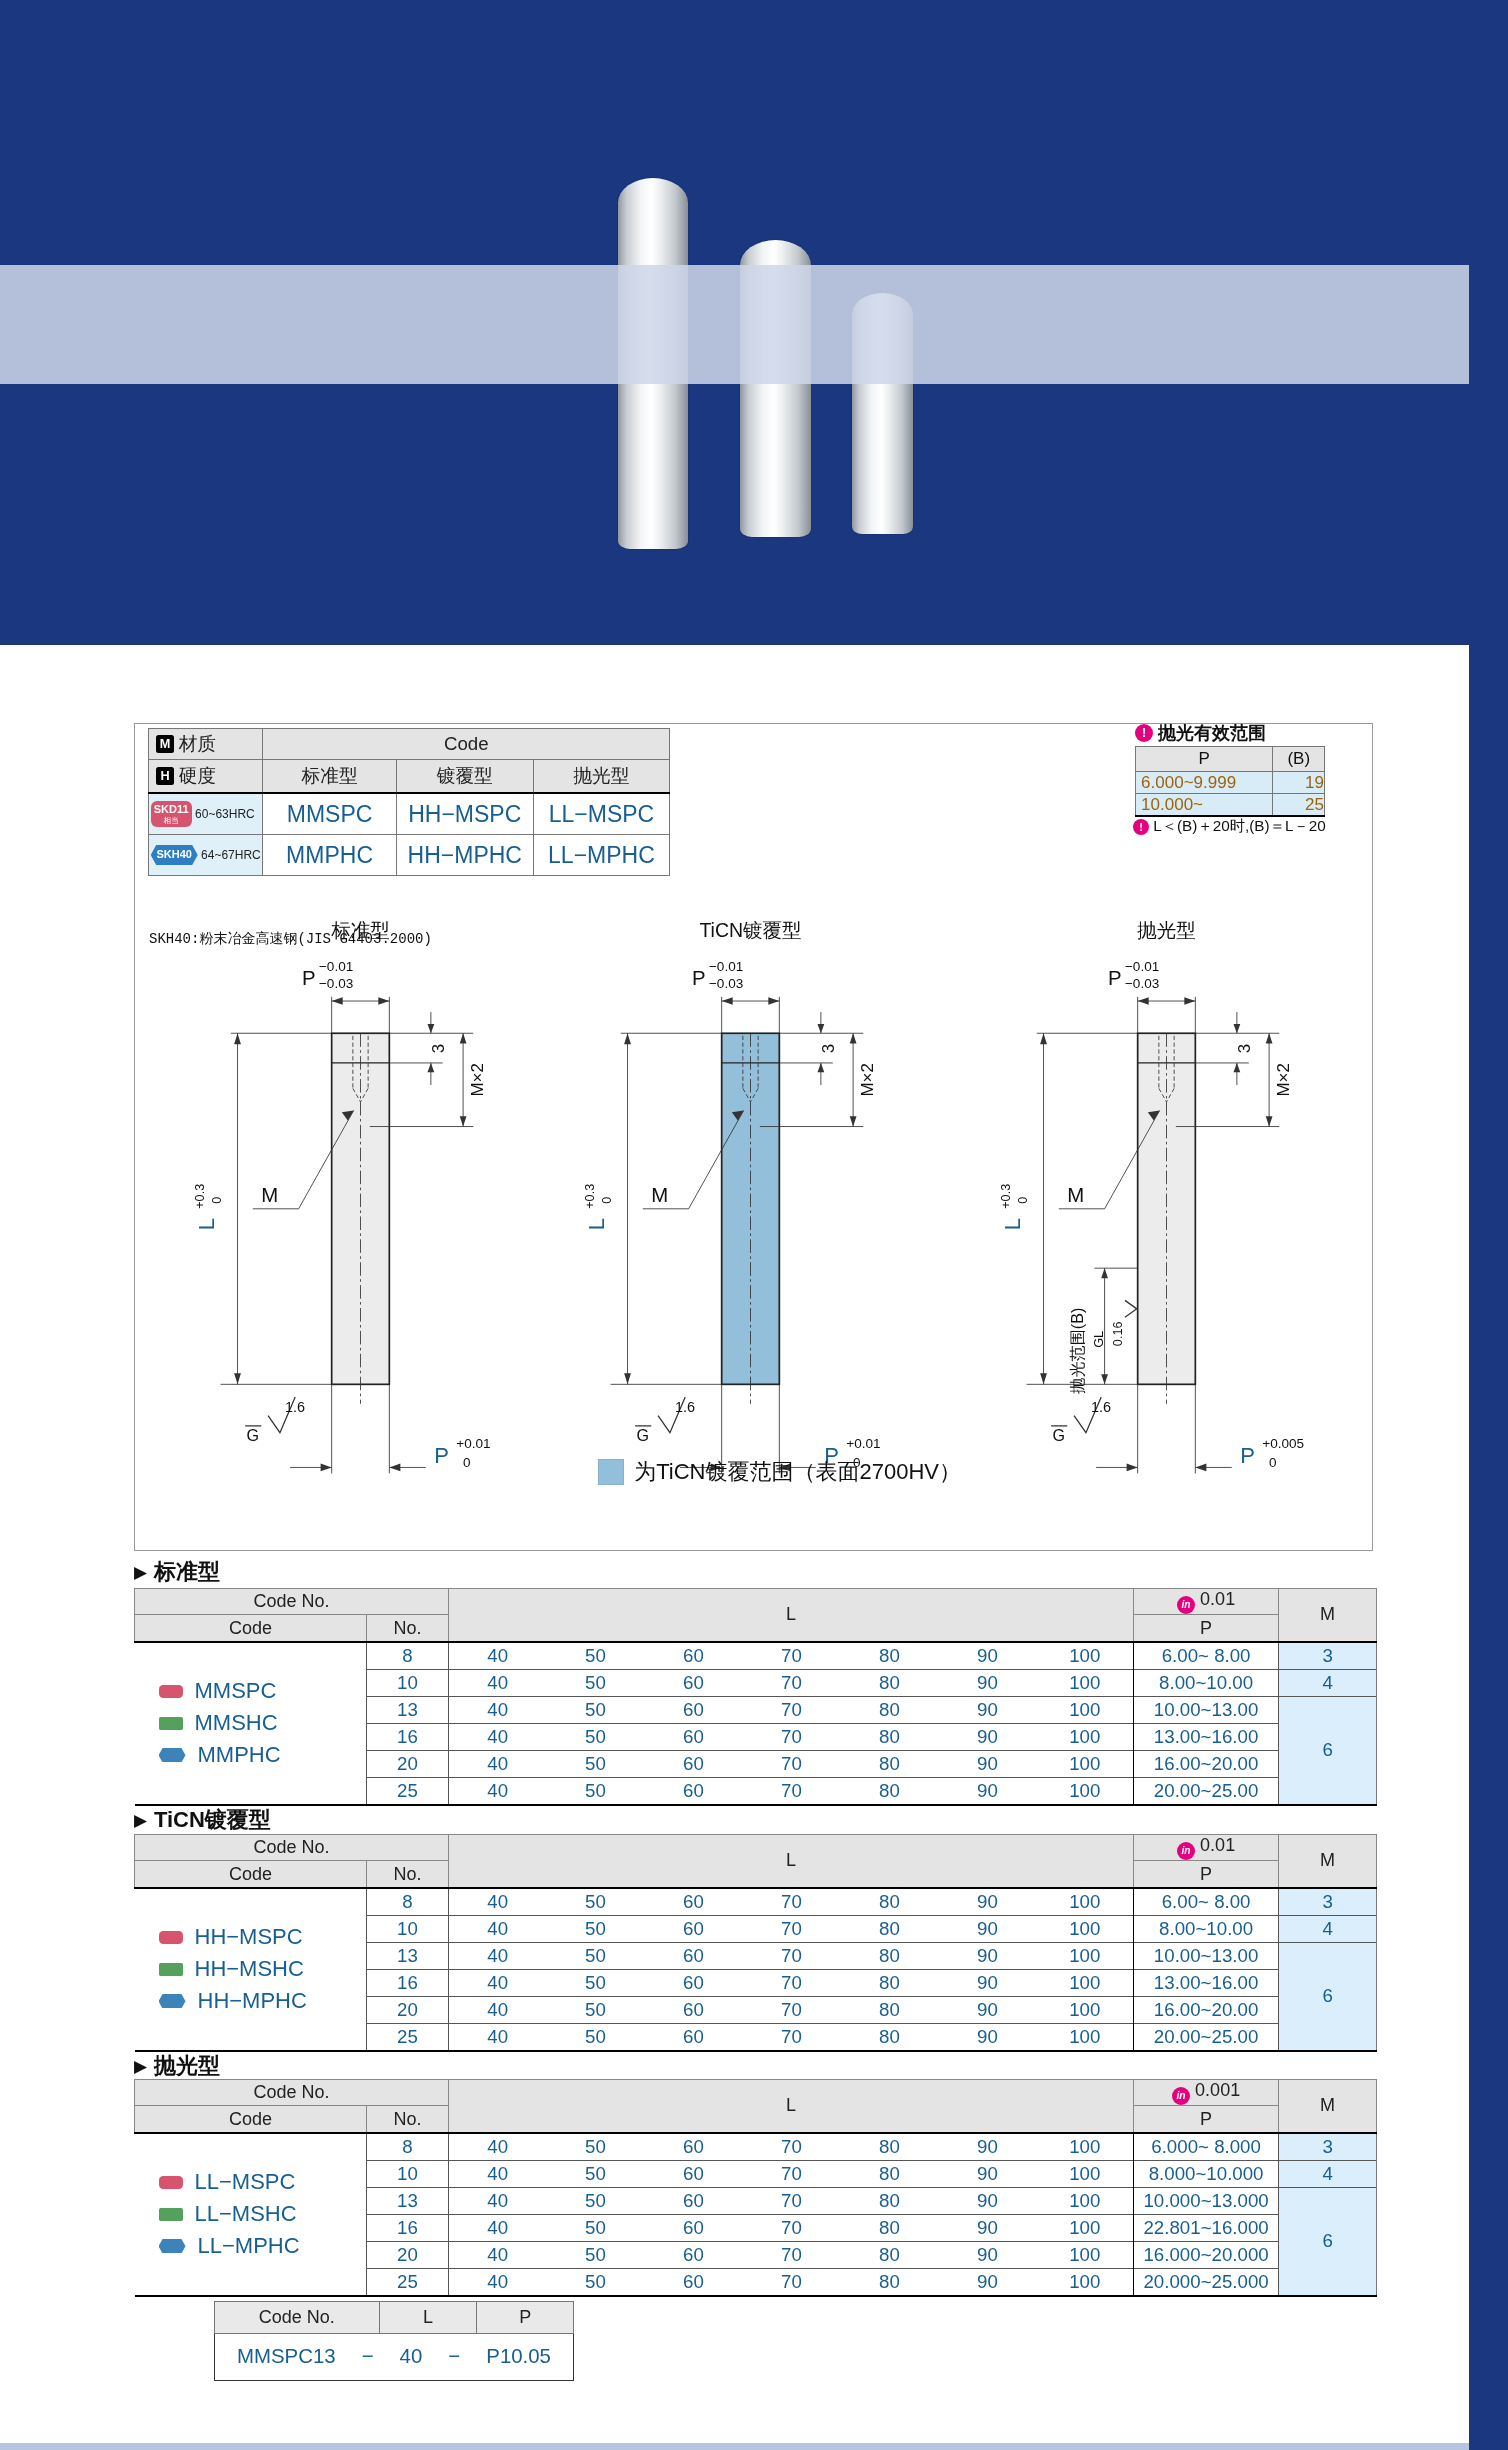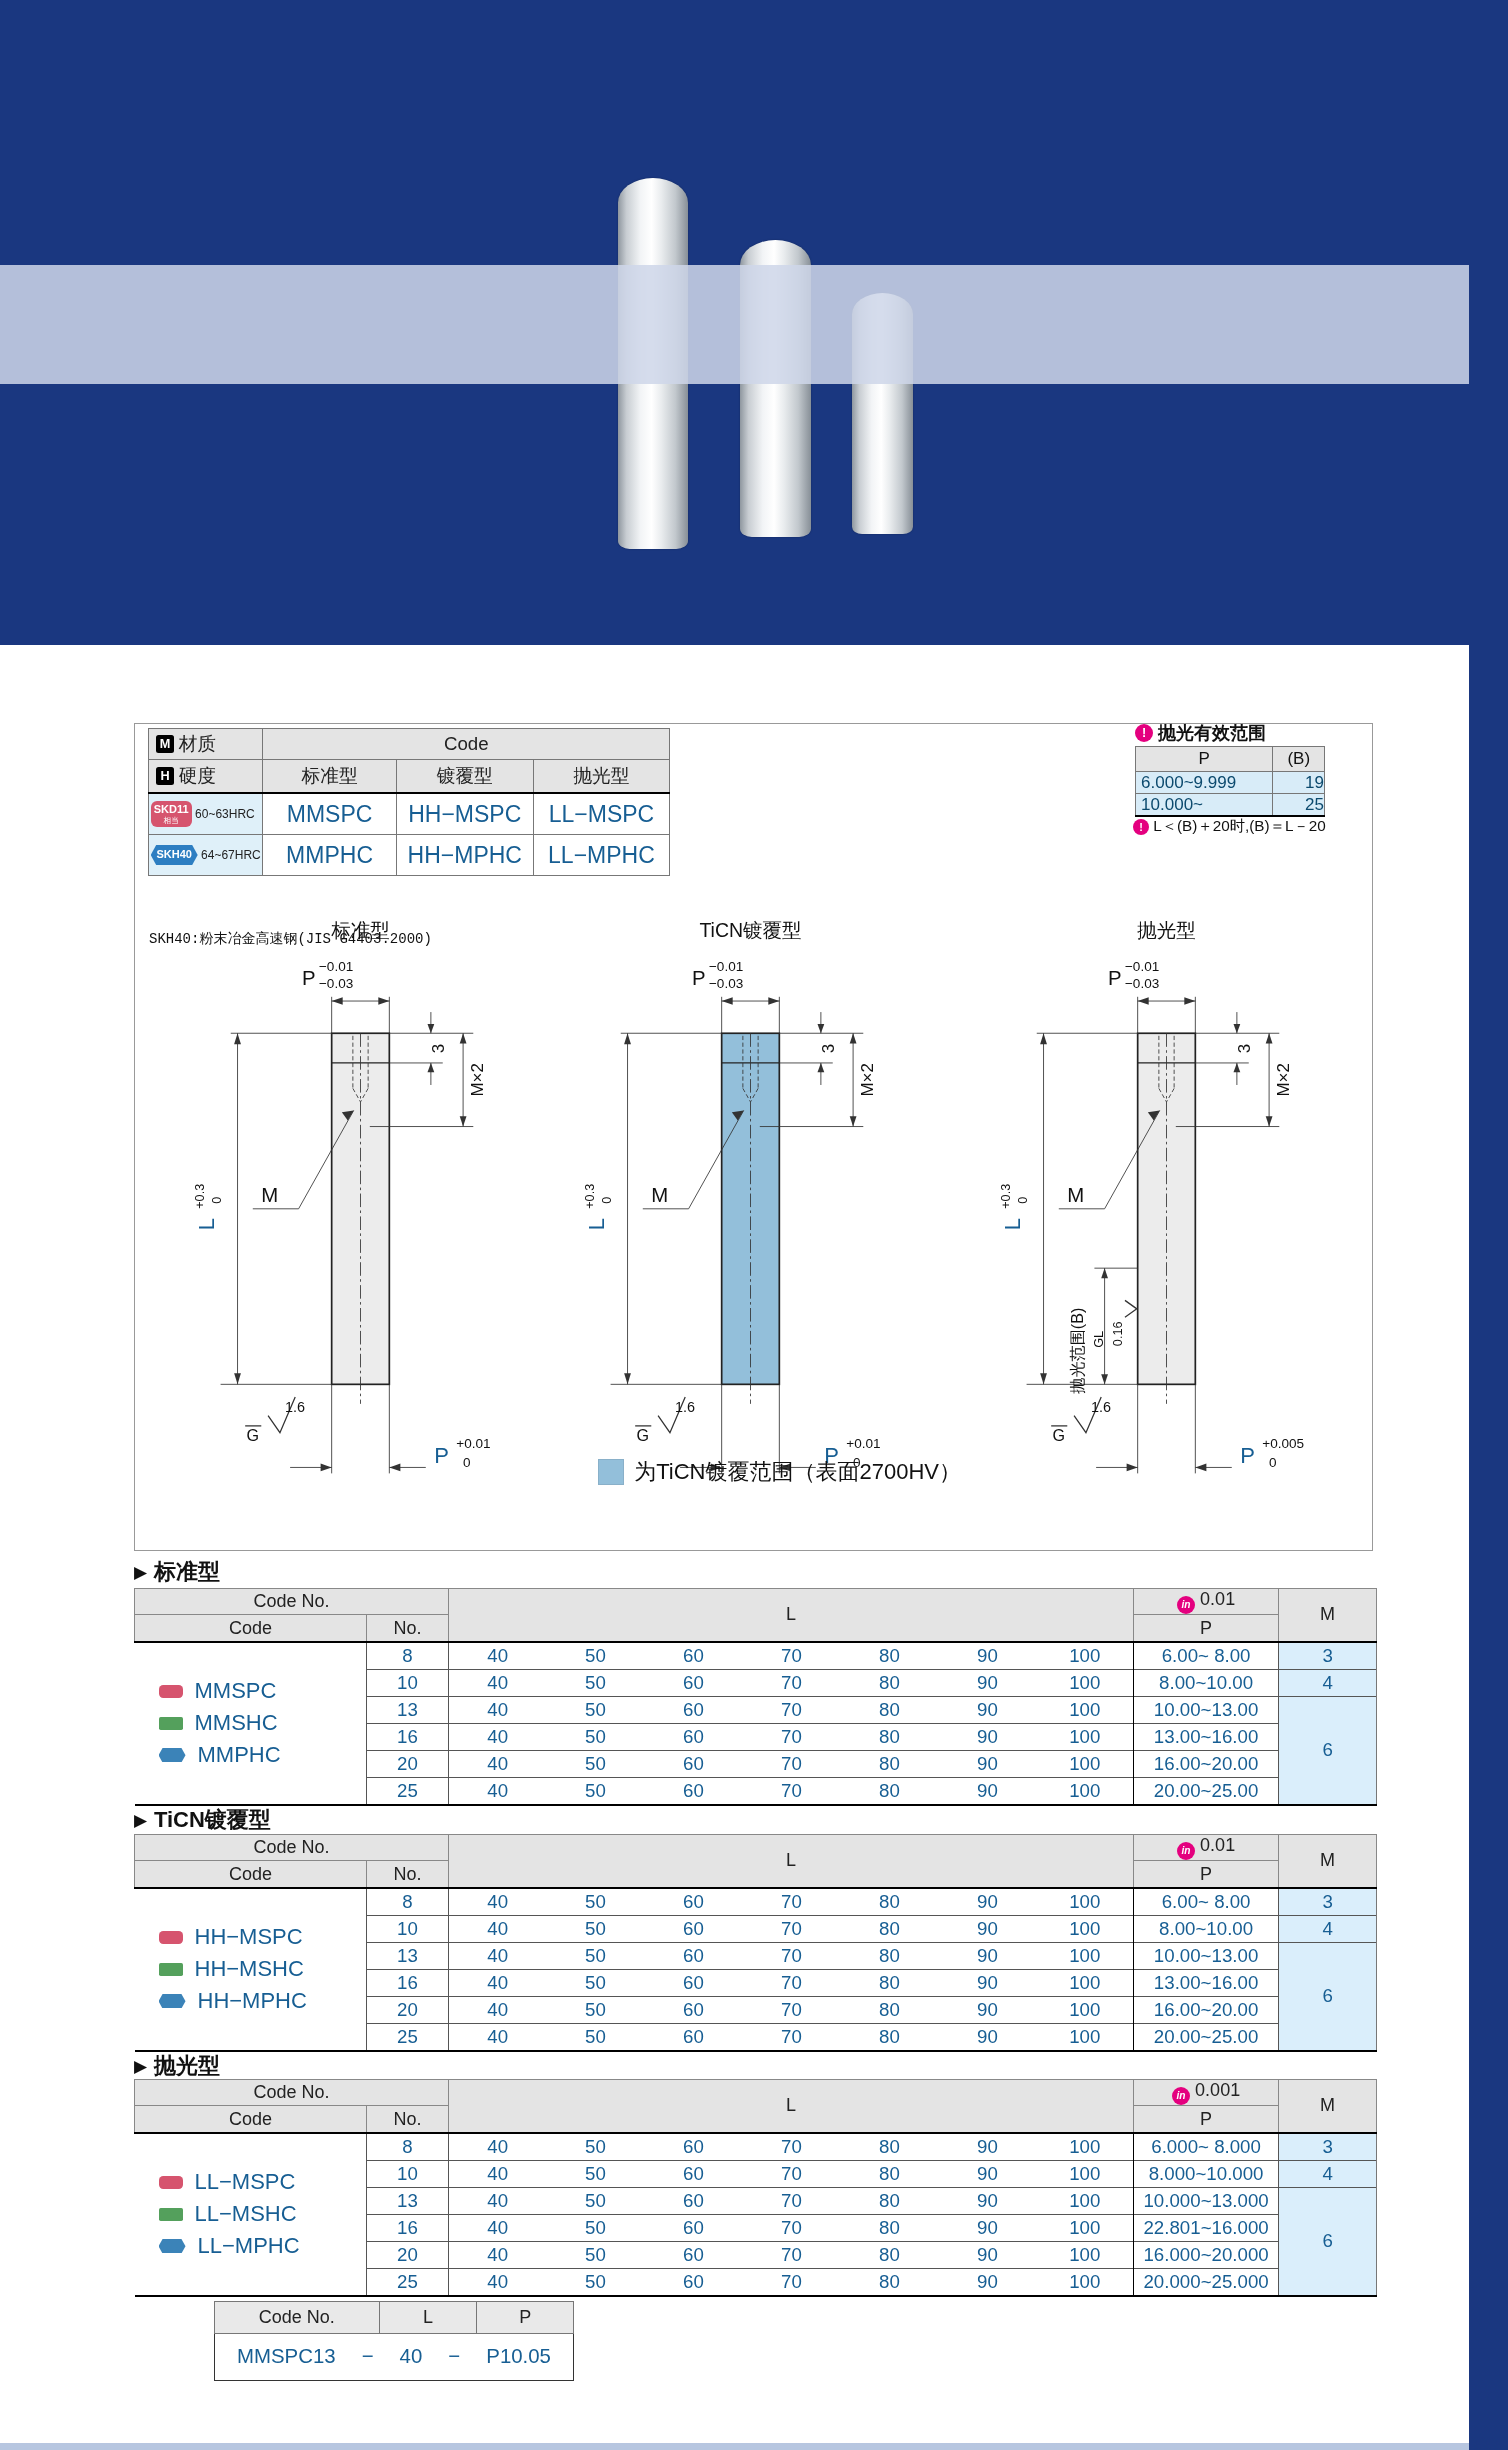--- a/index.html
+++ b/index.html
@@ -47,21 +47,21 @@
   .mat-note{left:149px;top:930px;font-size:14px;color:#111;font-family:Liberation Mono, monospace;}
 
   
   .polish-title{left:1135px;top:721px;font-size:18px;font-weight:bold;color:#111;display:flex;align-items:center;gap:5.1px;}
   .warn-icon{display:inline-block;width:18px;height:18px;line-height:18px;border-radius:50%;background:#e4007f;
              color:#fff;font-size:12.7px;font-weight:bold;text-align:center;font-style:normal;}
   .polish-table{left:1135px;top:746px;}
   .polish-table table{width:190px;border-top:0.8px solid #777;border-bottom:2.5px solid #000;}
   .polish-table th{background:#e4e4e4;border:0.8px solid #777;height:24px;font-weight:normal;font-size:17px;padding:0;}
   .polish-table thead{border-bottom:1.7px solid #000;}
-  .polish-table td{background:#d8ecf8;border:0.8px solid #777;height:21px;font-size:17px;color:#0c4a6e;padding:0 5.1px;}
+  .polish-table td{background:#d8ecf8;border:0.8px solid #777;height:21px;font-size:17px;color:#a16207;padding:0 5.1px;}
   .polish-table td.pb{text-align:right;padding:0;}
   .polish-note{left:1133px;top:816px;font-size:15.3px;color:#111;display:flex;align-items:center;gap:4.2px;}
   .polish-note .warn-icon{width:16px;height:16px;line-height:16px;font-size:11px;}
 
   
   .diagram-box{left:134px;top:723px;width:1237px;height:826px;border:0.8px solid #999;}
   .diag{position:absolute;top:912px;width:399px;height:636px;}
   .legend{left:598px;top:1457px;display:flex;align-items:center;gap:10.2px;font-size:22px;color:#111;}
   .legend-swatch{width:24px;height:24px;background:#93bfda;border:0.8px solid #89b0c9;}
 

